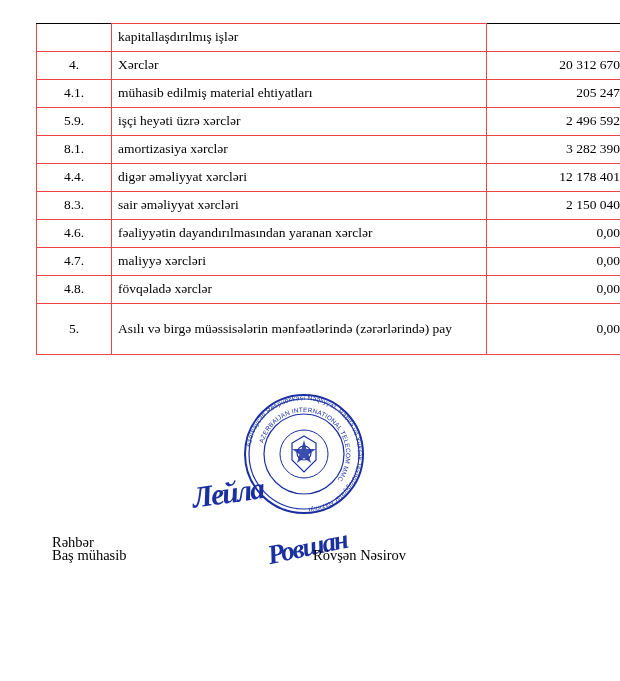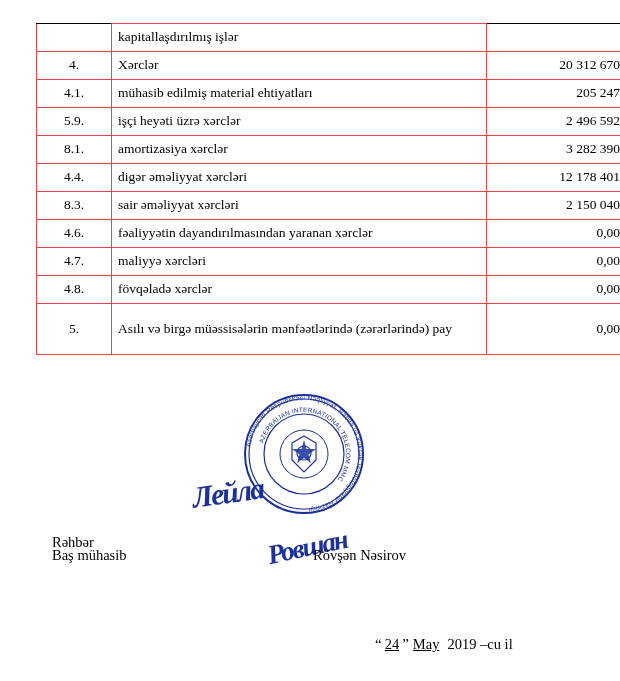--- a/index.html
+++ b/index.html
@@ -231,17 +231,14 @@
 
     <div class="handsig handsig-1">Лейла</div>
     <div class="handsig handsig-2">Ровшан</div>
 
     <div class="sig-role role-1">Rəhbər</div>
 
     <div class="sig-role role-2">Baş mühasib</div>
     <div class="sig-name name-2">Rövşən Nəsirov</div>
   </div>
 
-  <div class="date-line">
-    <span class="q">“</span><span class="date-day">24</span><span class="q">”</span><span class="date-month">May</span><span class="date-rest">2019 –cu  il</span>
-  </div>
 
 </div>
 
 </body></html>

